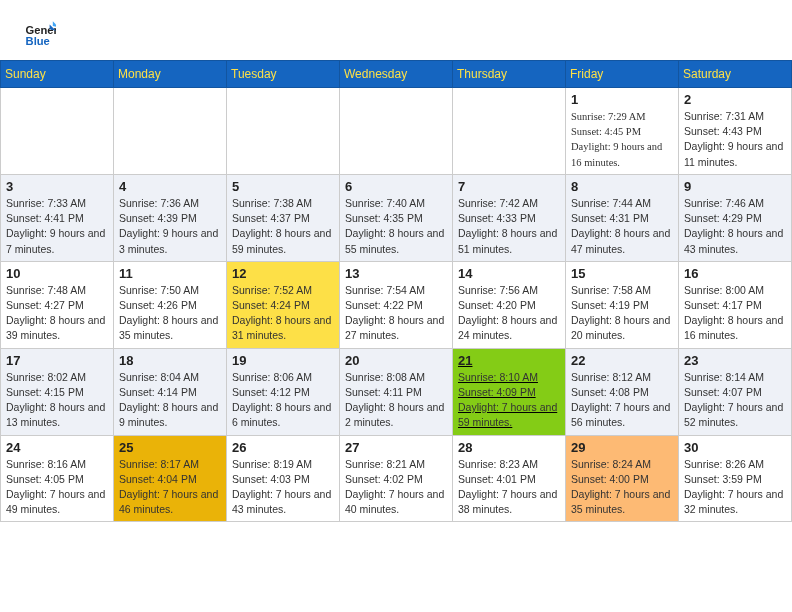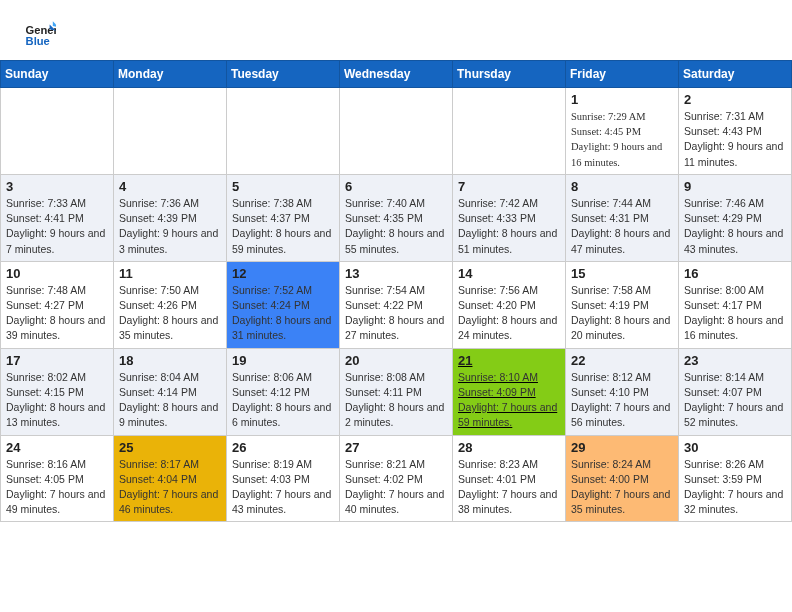--- a/index.html
+++ b/index.html
@@ -36,23 +36,23 @@
       font-size: 15px;
       color: #444;
     }
     .calendar {
       width: 100%;
       border-collapse: collapse;
       font-size: 11px;
     }
     .calendar thead th {
       background: #1565c0;
-      color: #ffffff;
+      color: #fde047;
       font-size: 12px;
-      font-weight: bold;
+      font-weight: normal;
       padding: 6px 4px;
       text-align: left;
       border: 1px solid #1255a0;
     }
     .calendar tbody td {
       vertical-align: top;
       border: 1px solid #ccc;
       padding: 4px 5px;
       min-height: 80px;
       width: 113px;
@@ -187,21 +187,21 @@
           <div class="day-info" style="white-space: pre-line;">Sunrise: 7:48 AM
 Sunset: 4:27 PM
 Daylight: 8 hours and 39 minutes.</div>
         </td>
         <td style="background: rgb(255, 255, 255);">
           <span class="day-number">11</span>
           <div class="day-info" style="white-space: pre-line;">Sunrise: 7:50 AM
 Sunset: 4:26 PM
 Daylight: 8 hours and 35 minutes.</div>
         </td>
-        <td style="background: #3b82f6;">
+        <td style="background: #fde047;">
           <span class="day-number">12</span>
           <div class="day-info" style="white-space: pre-line;">Sunrise: 7:52 AM
 Sunset: 4:24 PM
 Daylight: 8 hours and 31 minutes.</div>
         </td>
         <td style="background: rgb(255, 255, 255);">
           <span class="day-number">13</span>
           <div class="day-info" style="white-space: pre-line;">Sunrise: 7:54 AM
 Sunset: 4:22 PM
 Daylight: 8 hours and 27 minutes.</div>
@@ -252,21 +252,21 @@
         </td>
         <td style="background: #84cc16; text-decoration: underline;">
           <span class="day-number">21</span>
           <div class="day-info" style="white-space: pre-line;">Sunrise: 8:10 AM
 Sunset: 4:09 PM
 Daylight: 7 hours and 59 minutes.</div>
         </td>
         <td style="background: rgb(238, 241, 247);">
           <span class="day-number">22</span>
           <div class="day-info" style="white-space: pre-line;">Sunrise: 8:12 AM
-Sunset: 4:10 PM
+Sunset: 4:08 PM
 Daylight: 7 hours and 56 minutes.</div>
         </td>
         <td style="background: rgb(238, 241, 247);">
           <span class="day-number">23</span>
           <div class="day-info" style="white-space: pre-line;">Sunrise: 8:14 AM
 Sunset: 4:07 PM
 Daylight: 7 hours and 52 minutes.</div>
         </td>
       </tr>
       <tr style="background: transparent;">

